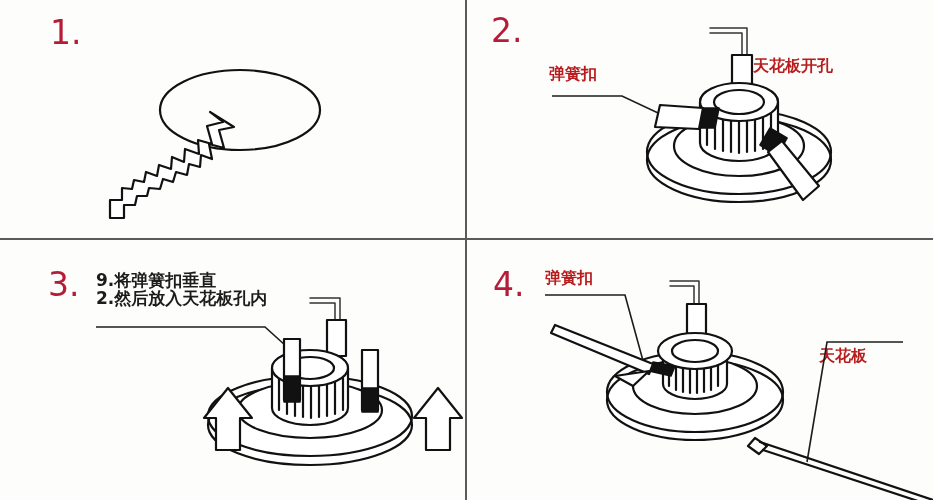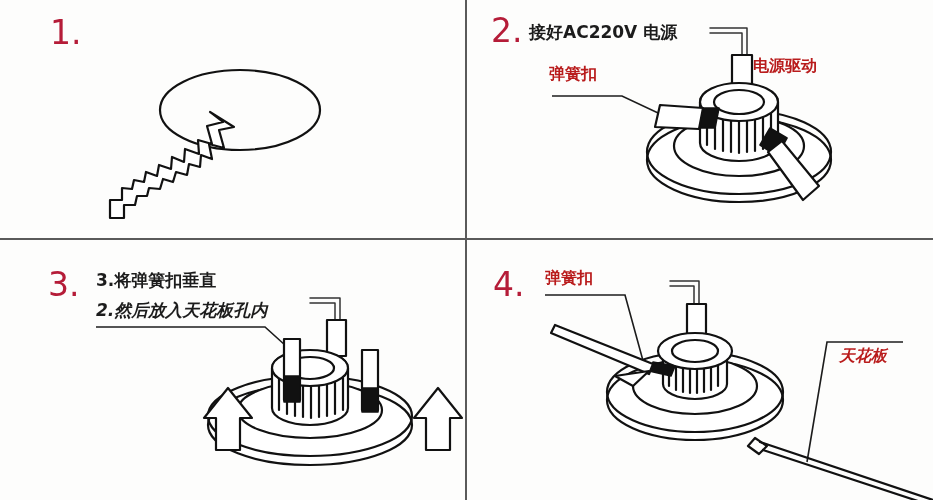--- a/index.html
+++ b/index.html
@@ -165,23 +165,22 @@
                L 209 144
                L 224 148
                L 219 130
                L 234 127
                L 210 112 Z"></path>
     </svg>
   </div>
 
   <div class="panel" id="panel-2">
     <div class="step-num" style="left:24px; top:14px;">2.</div>
-    <div class="caption" style="left:62px; top:20px;">接好AC220V 电源</div>
     <div class="lbl" style="left:82px; top:64px;">弹簧扣</div>
-    <div class="lbl" style="left:286px; top:56px;">电源驱动</div>
+    <div class="lbl" style="left:286px; top:56px;">天花板开孔</div>
 
     <svg class="art" viewBox="0 0 466 250">
 
       <path class="leader" d="M 85 96 L 155 96 L 206 120"></path>
 
       <path class="ink-thin" d="M 243 33 L 275 33 L 275 55"></path>
       <path class="ink-thin" d="M 243 28 L 280 28 L 280 55"></path>
 
       <rect class="ink-white" x="265" y="55" width="20" height="38"></rect>
 
@@ -211,22 +210,22 @@
       <path class="ink-fill" d="M 236 108 L 252 108 L 248 128 L 231 128 Z"></path>
       <path class="ink-white" d="M 236 108 L 193 105 L 188 127 L 232 129 Z"></path>
 
       <path class="ink-fill" d="M 303 128 L 320 138 L 310 156 L 293 145 Z"></path>
       <path class="ink-white" d="M 315 141 L 352 186 L 336 200 L 301 152 Z"></path>
     </svg>
   </div>
 
   <div class="panel" id="panel-3">
     <div class="step-num" style="left:48px; top:18px;">3.</div>
-    <div class="caption" style="left:96px; top:18px;">3.将弹簧扣垂直</div>
-    <div class="caption" style="left:96px; top:48px;font-style:italic;">2.然后放入天花板孔内</div>
+    <div class="caption" style="left:96px; top:18px;">9.将弹簧扣垂直</div>
+    <div class="caption" style="left:96px; top:36px;">2.然后放入天花板孔内</div>
 
     <svg class="art" viewBox="0 0 466 250">
 
       <path class="leader" d="M 96 77 L 265 77 L 296 105"></path>
 
       <path class="ink-thin" d="M 310 48 L 340 48 L 340 70"></path>
       <path class="ink-thin" d="M 310 53 L 335 53 L 335 70"></path>
       <rect class="ink-white" x="327" y="70" width="19" height="36"></rect>
       <line class="ink-thin" x1="334" y1="106" x2="334" y2="160"></line>
       <line class="ink-thin" x1="339" y1="106" x2="339" y2="160"></line>
@@ -256,21 +255,21 @@
       <path class="ink-fill" d="M 362 138 L 378 138 L 378 162 L 362 162 Z"></path>
 
       <path class="ink-white" d="M 228 138 L 252 168 L 240 168 L 240 200 L 216 200 L 216 168 L 204 168 Z"></path>
       <path class="ink-white" d="M 438 138 L 462 168 L 450 168 L 450 200 L 426 200 L 426 168 L 414 168 Z"></path>
     </svg>
   </div>
 
   <div class="panel" id="panel-4">
     <div class="step-num" style="left:26px; top:18px;">4.</div>
     <div class="lbl" style="left:78px; top:18px;">弹簧扣</div>
-    <div class="lbl" style="left:372px; top:96px;font-style:italic;">天花板</div>
+    <div class="lbl" style="left:352px; top:96px;">天花板</div>
 
     <svg class="art" viewBox="0 0 466 250">
 
       <path class="leader" d="M 78 45 L 158 45 L 178 118"></path>
 
       <path class="leader" d="M 436 92 L 360 92 L 340 212"></path>
 
       <path class="ink-thin" d="M 203 31 L 232 31 L 232 54"></path>
       <path class="ink-thin" d="M 203 36 L 227 36 L 227 54"></path>
       <rect class="ink-white" x="220" y="54" width="19" height="37"></rect>

